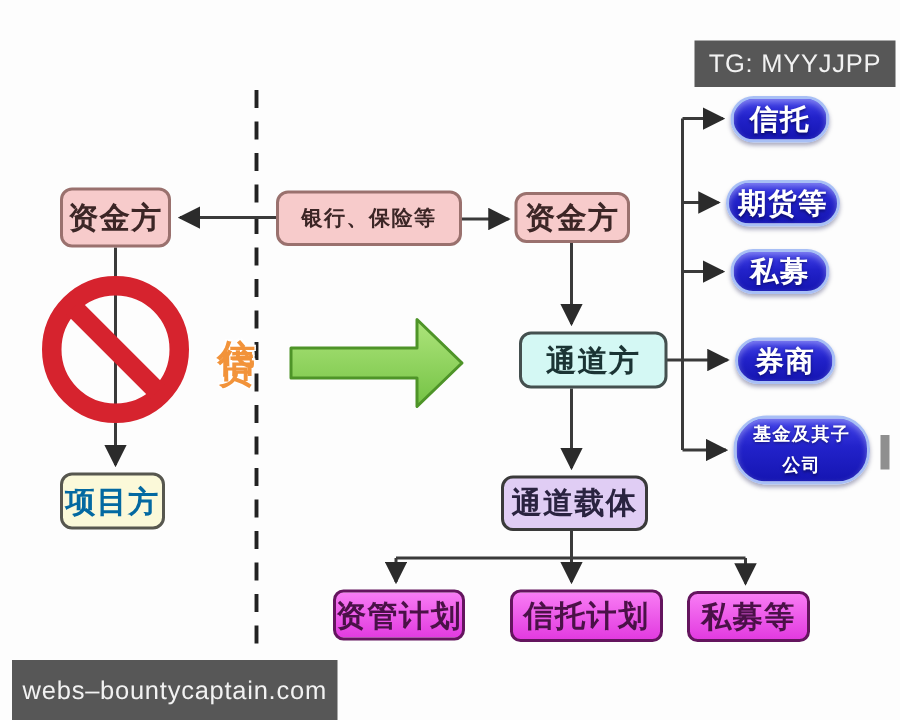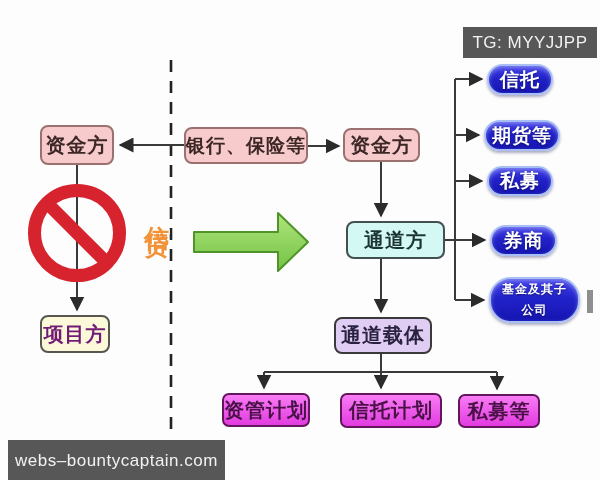--- a/index.html
+++ b/index.html
@@ -9,21 +9,21 @@
   }
   svg.layer{position:absolute;left:0;top:0;width:600px;height:480px;}
   .box{
     position:absolute;box-sizing:border-box;display:flex;align-items:center;
     justify-content:center;font-weight:bold;border-radius:8px;
     font-size:20px;letter-spacing:1px;white-space:nowrap;
   }
   .pink{background:#F7CBCB;border:2px solid #9A716E;color:#3C2626;}
   .cyan{background:#D4F8F4;border:2px solid #44504F;color:#1B3434;}
   .lavender{background:#E0CDF4;border:2px solid #3A3A3A;color:#2A2340;}
-  .yellow{background:#FBF9D9;border:2px solid #57574F;color:#701a75;}
+  .yellow{background:#FBF9D9;border:2px solid #57574F;color:#0369a1;}
   .magenta{
     background:linear-gradient(180deg,#F87CF4 0%,#E23BE0 100%);
     border:2px solid #64155E;color:#4A1147;border-radius:7px;
   }
   .pill{
     position:absolute;box-sizing:border-box;display:flex;align-items:center;
     justify-content:center;font-weight:bold;color:#ffffff;
     background:linear-gradient(180deg,#4343EA 0%,#2222CA 45%,#1515B2 100%);
     border:2px solid #A8BFF5;border-radius:16px;font-size:19px;
     letter-spacing:1px;text-shadow:0 1px 2px rgba(0,0,40,.55);
@@ -92,21 +92,21 @@
     <line x1="497" y1="372" x2="497" y2="389" stroke="#3a3a3a" stroke-width="2" marker-end="url(#ah)"></line>
   </svg>
 
   <div class="wm" style="left:463px;top:6px;width:134px;height:31px;margin-top:21px;">TG: MYYJJPP</div>
   <div class="wm" style="left:8px;top:440px;width:217px;height:41px;">webs–bountycaptain.com</div>
 
   <div class="box pink" style="left:40px;top:125px;width:74px;height:40px;">资金方</div>
   <div class="box yellow" style="left:40px;top:315px;width:70px;height:38px;">项目方</div>
   <div class="credit">信贷</div>
 
-  <div class="box pink" style="left:184px;top:127px;width:124px;height:37px;font-size:19px;">银行、保险等</div>
+  <div class="box pink" style="left:184px;top:127px;width:124px;height:37px;font-size:14px;">银行、保险等</div>
 
   <div class="box pink" style="left:343px;top:128px;width:77px;height:34px;">资金方</div>
   <div class="box cyan" style="left:346px;top:221px;width:99px;height:38px;">通道方</div>
   <div class="box lavender" style="left:334px;top:317px;width:98px;height:37px;">通道载体</div>
 
   <div class="pill" style="left:484px;top:120px;width:76px;height:31px;">期货等</div>
   <div class="pill" style="left:487px;top:64px;width:66px;height:31px;">信托</div>
   <div class="pill" style="left:487px;top:166px;width:66px;height:30px;">私募</div>
   <div class="pill" style="left:490px;top:225px;width:67px;height:31px;">券商</div>
   <div class="pill multiline" style="left:489px;top:277px;width:91px;height:46px;">

